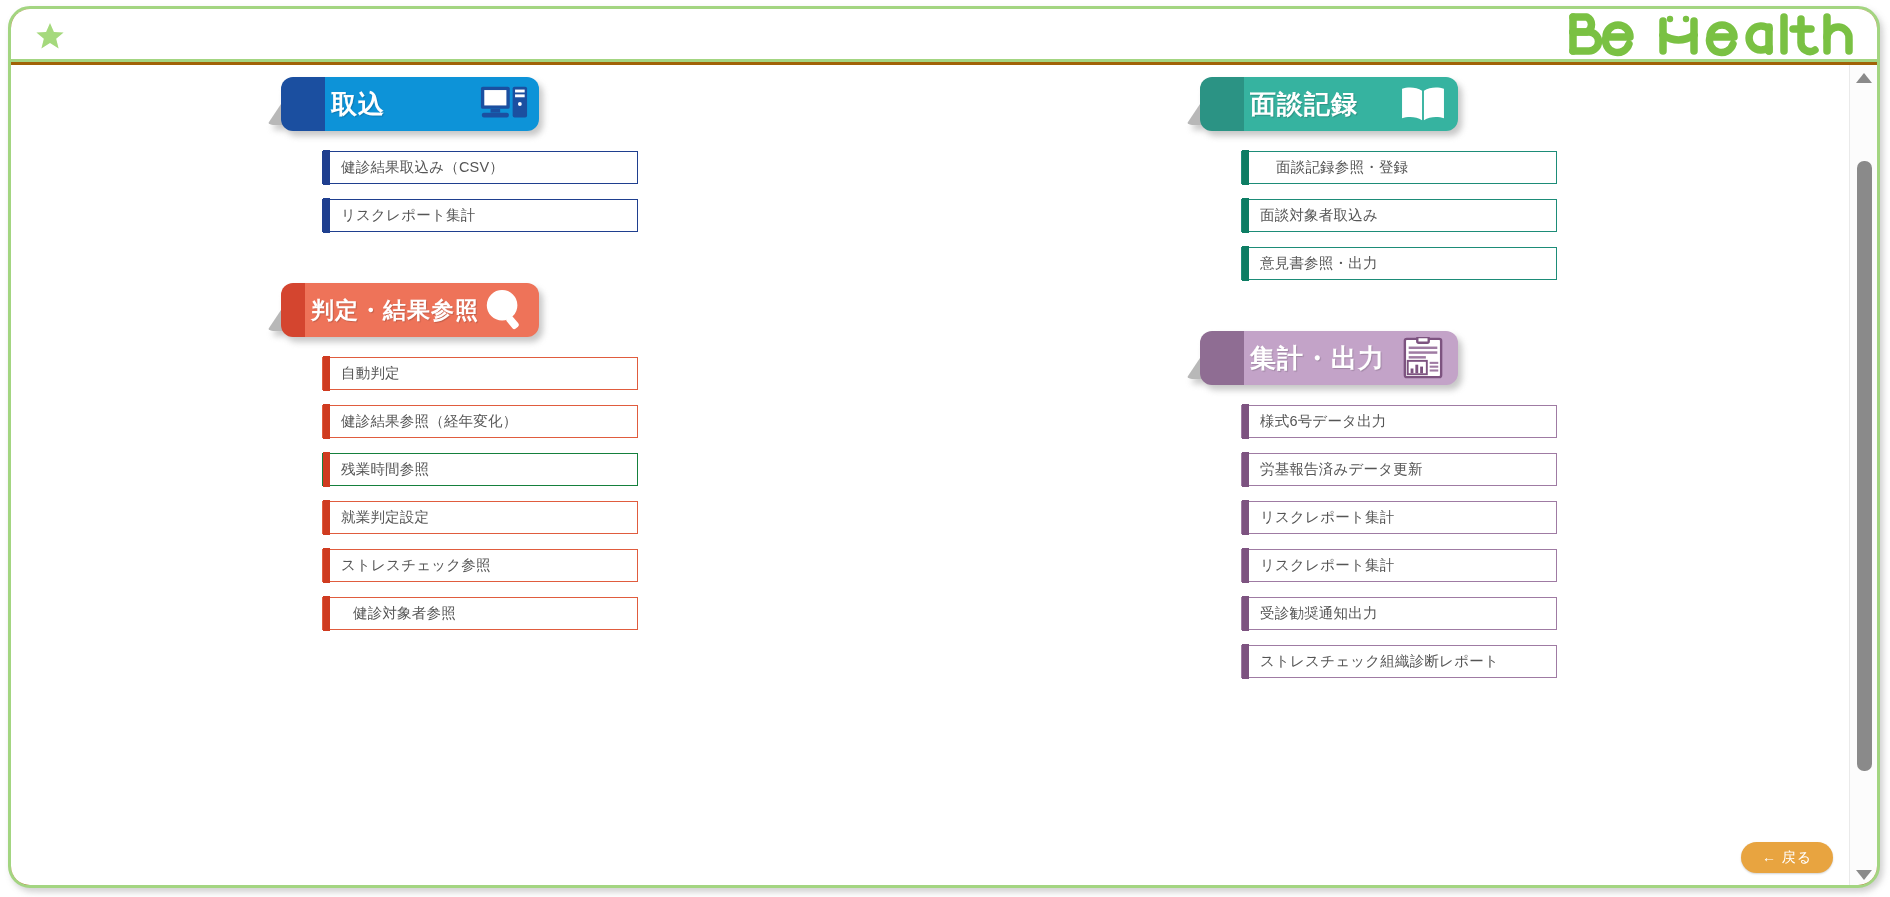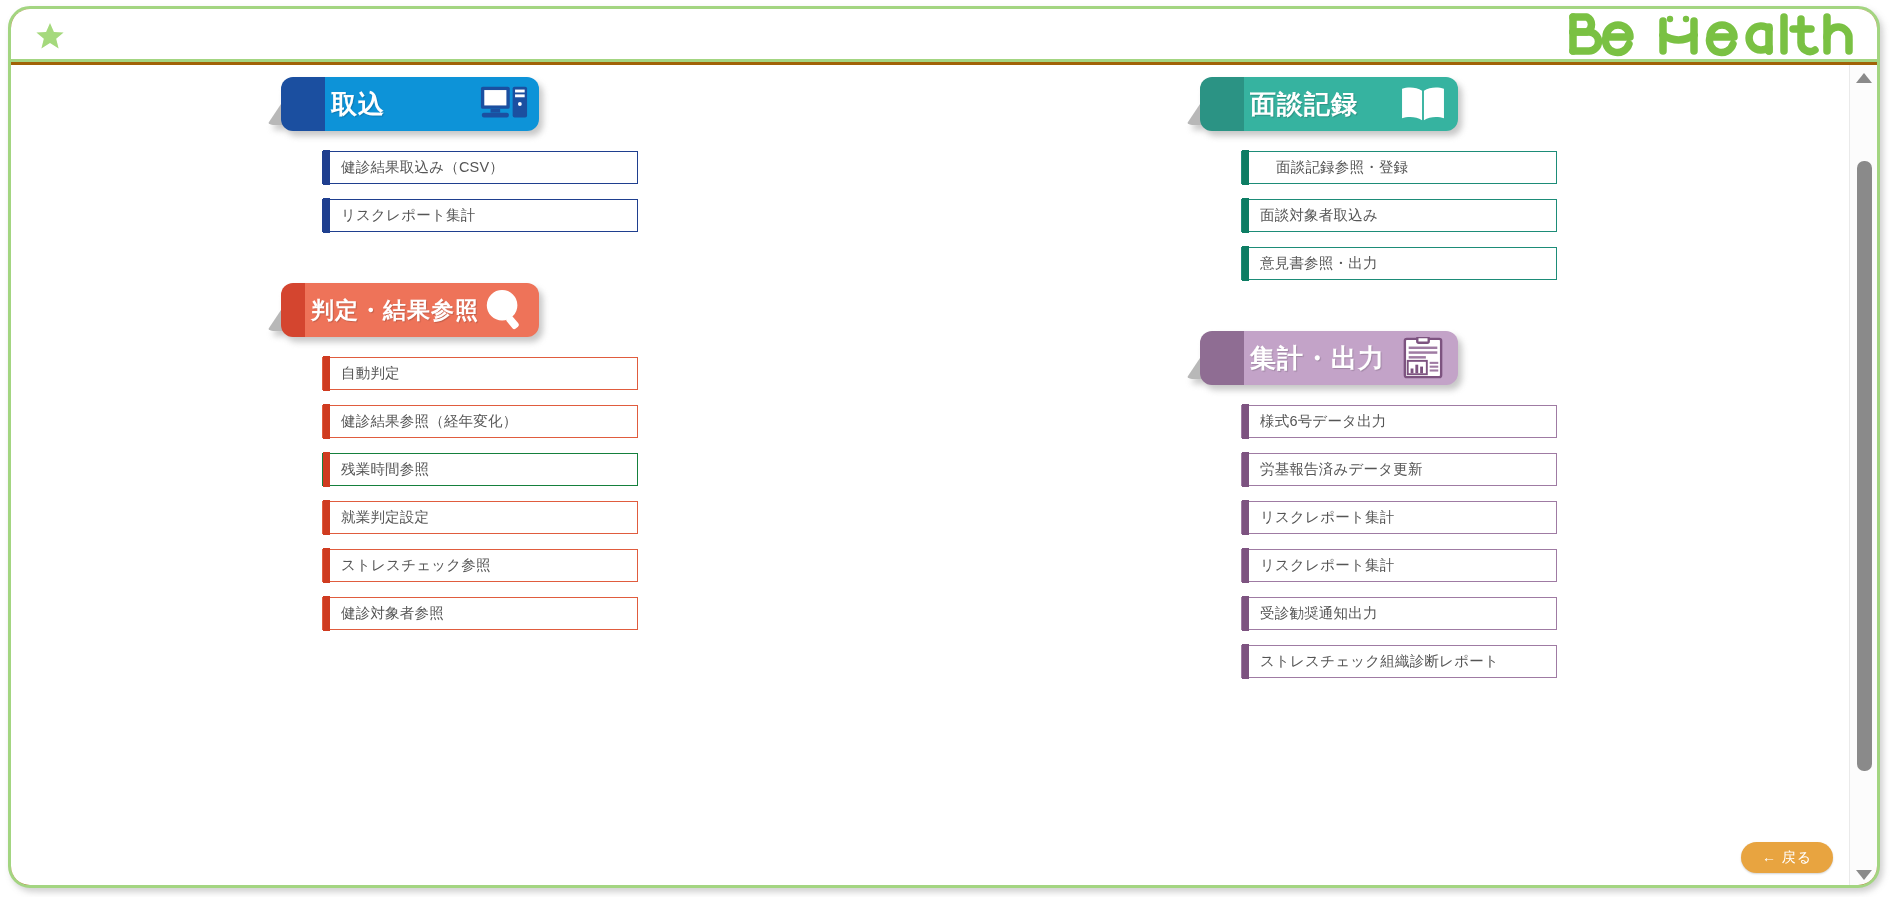--- a/index.html
+++ b/index.html
@@ -326,21 +326,21 @@
               <span class="label">残業時間参照</span>
             </div>
             <div class="menu-item" style="border:1px solid #e05c3e;">
               <span class="accent" style="background:#cf3b20;"></span>
               <span class="label">就業判定設定</span>
             </div>
             <div class="menu-item" style="border:1px solid #e05c3e;">
               <span class="accent" style="background:#cf3b20;"></span>
               <span class="label">ストレスチェック参照</span>
             </div>
-            <div class="menu-item" style="border:1px solid #e05c3e;">
+            <div class="menu-item" style="border:1px solid #e05c3e;padding-left:12px;">
               <span class="accent" style="background:#cf3b20;"></span>
               <span class="label">健診対象者参照</span>
             </div>
           </div>
         </div>
 
       </div>
 
       <div class="menu-column">
 

